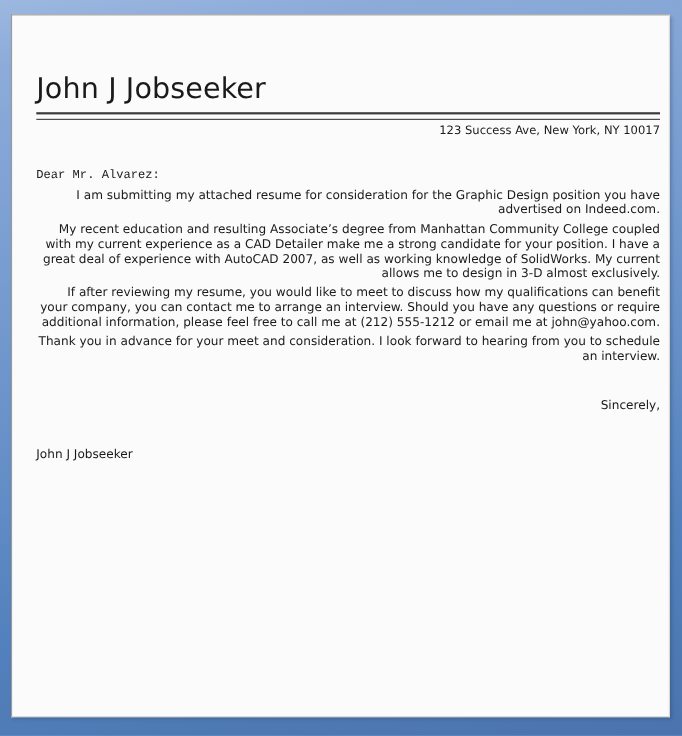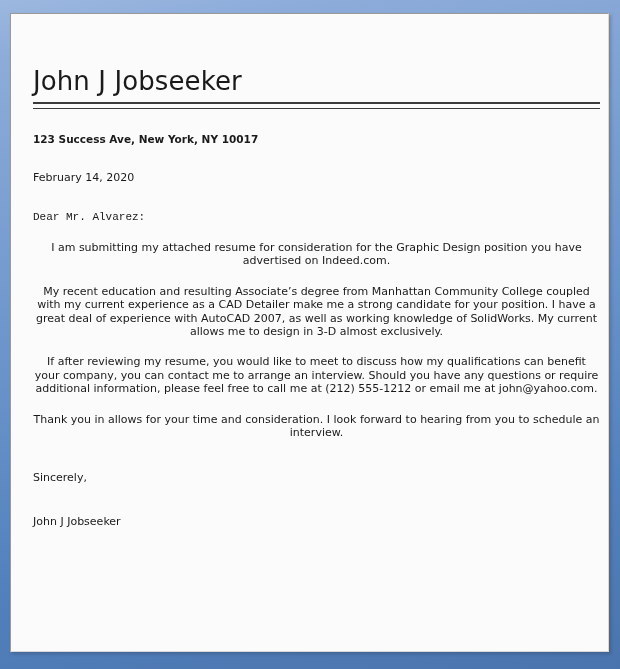--- a/index.html
+++ b/index.html
@@ -62,26 +62,25 @@
   
   .rule {
     margin-top: 6px;
     height: 4px;
     border-top: 2px solid #3b3b3b;
     border-bottom: 1px solid #3b3b3b;
   }
 
   
   .contact {
-    text-align: left;
+    text-align: right;
     font-size: 10.5px;
     line-height: 15px;
     color: #1a1a1a;
-    margin-top: 23px;
-    font-weight: bold;
+    margin-top: 3px;
   }
   .contact .line2 {
     margin-top: 1px;
   }
   .email-link {
     color: #2c2fa8;
     text-decoration: underline;
   }
 
   
@@ -98,31 +97,32 @@
     color: #1a1a1a;
   }
   .salutation {
     margin-top: 27px;
     font-size: 11px;
     line-height: 13px;
     color: #1a1a1a;
     font-family: Liberation Mono, monospace;
   }
   .para {
-    margin-top: 17px;
+    margin-top: 4px;
     font-size: 11px;
     line-height: 13.4px;
     color: #1a1a1a;
-    text-align: center;
+    text-align: right;
   }
   .closing {
     margin-top: 32px;
     font-size: 11px;
     line-height: 13px;
     color: #1a1a1a;
+    text-align: right;
   }
   .signature {
     margin-top: 31px;
     font-size: 11px;
     line-height: 13px;
     color: #1a1a1a;
   }
 </style>
 </head>
 <body>
@@ -132,28 +132,27 @@
 
     <div class="letterhead">
       <div class="name">John J Jobseeker</div>
       <div class="rule"></div>
     </div>
 
     <div class="contact">
       <div class="line1">123 Success Ave, New York, NY 10017</div>
     </div>
 
-    <div class="date">February 14, 2020</div>
 
 
     <div class="salutation">Dear Mr. Alvarez:</div>
 
     <div class="para">I am submitting my attached resume for consideration for the Graphic Design position you have advertised on Indeed.com.</div>
     <div class="para">My recent education and resulting Associate’s degree from Manhattan Community College coupled with my current experience as a CAD Detailer make me a strong candidate for your position.  I have a great deal of experience with AutoCAD 2007, as well as working knowledge of SolidWorks.  My current allows me to design in 3-D almost exclusively.</div>
     <div class="para">If after reviewing my resume, you would like to meet to discuss how my qualifications can benefit your company, you can contact me to arrange an interview.  Should you have any questions or require additional information, please feel free to call me at (212) 555-1212 or email me at john@yahoo.com.</div>
-    <div class="para">Thank you in allows for your time and consideration.  I look forward to hearing from you to schedule an interview.</div>
+    <div class="para">Thank you in advance for your meet and consideration.  I look forward to hearing from you to schedule an interview.</div>
 
     <div class="closing">Sincerely,</div>
 
     <div class="signature">John J Jobseeker</div>
 
   </div>
 </div>
 
 </body></html>

